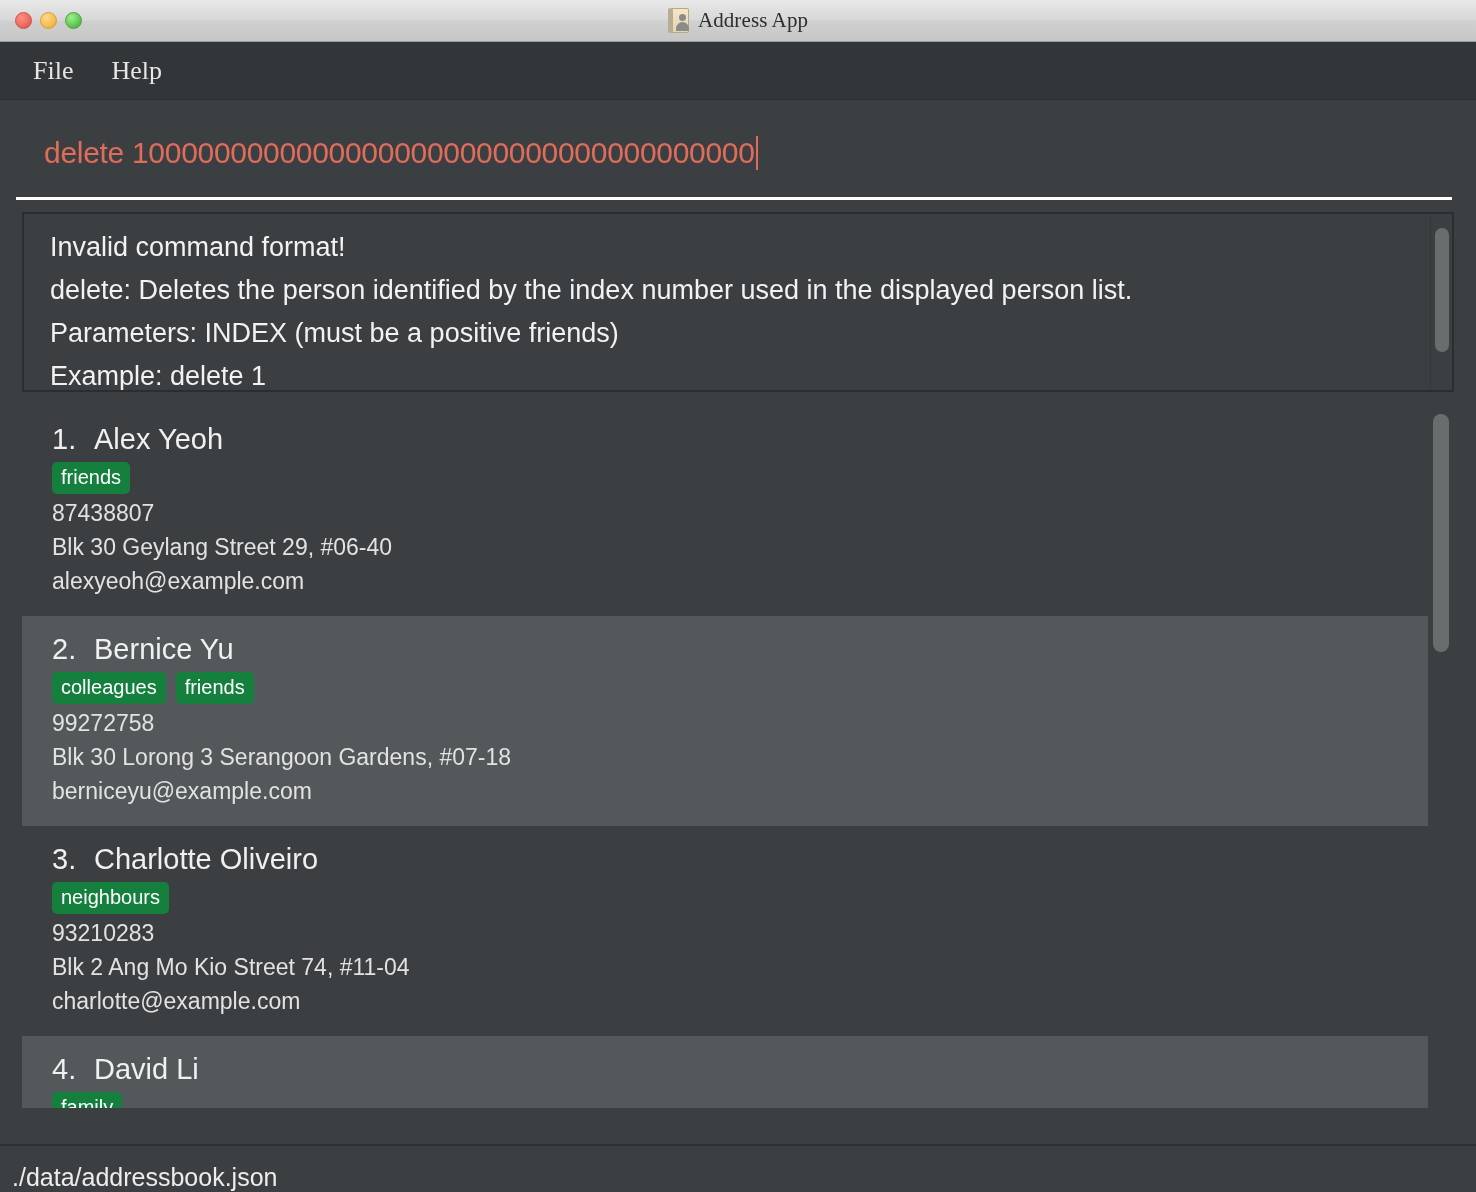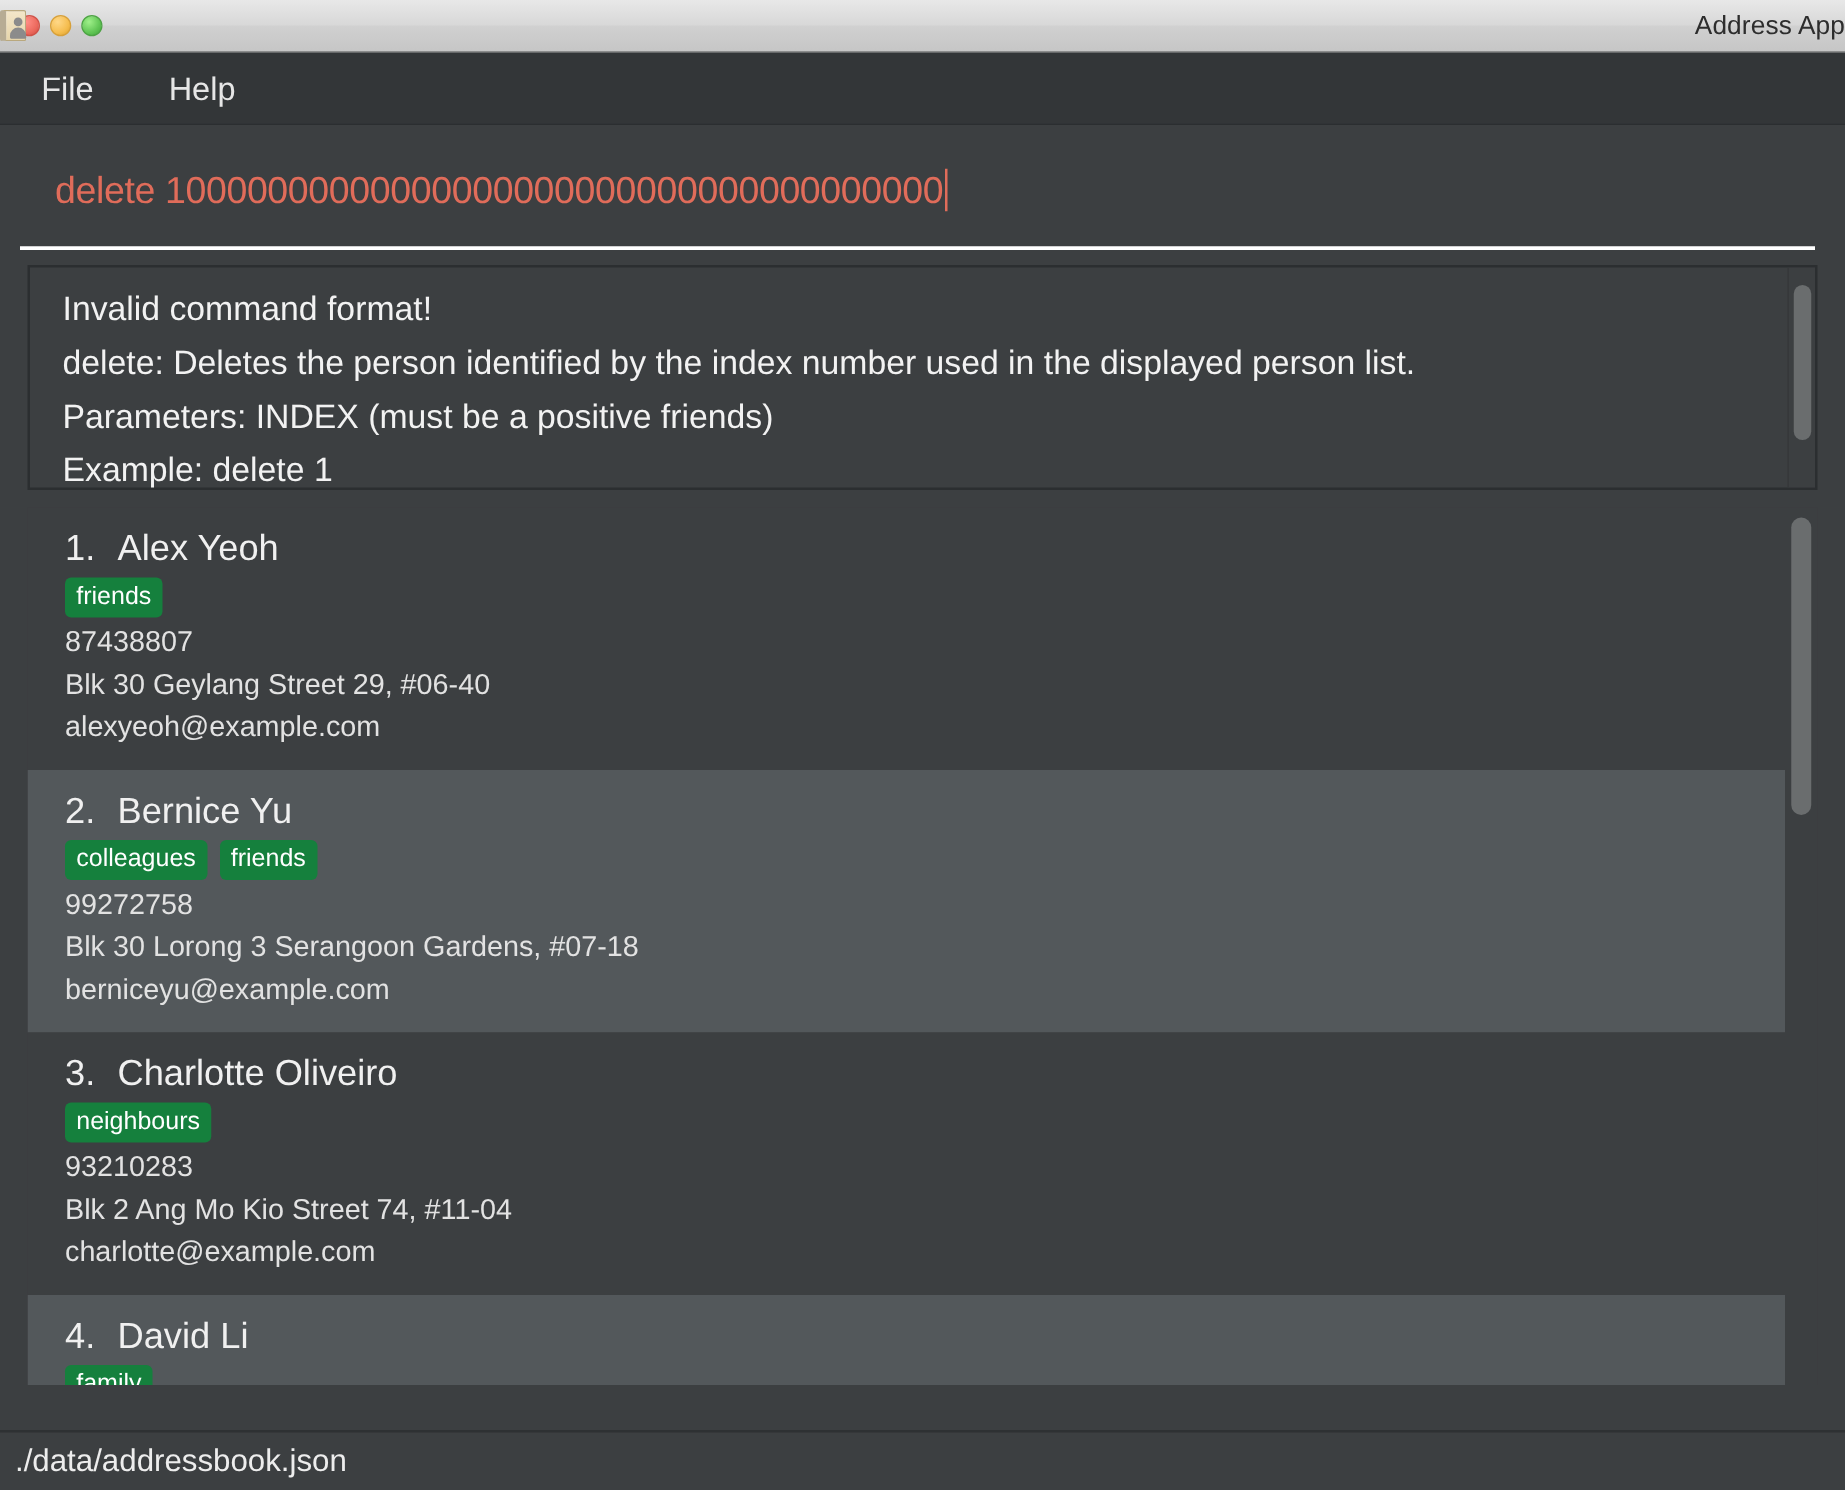--- a/index.html
+++ b/index.html
@@ -35,23 +35,24 @@
   }
   .tl-close  { background: radial-gradient(circle at 35% 30%, #ff8e86, #ec6a5e 60%, #d04a40); border: 1px solid #cf5248; }
   .tl-min    { background: radial-gradient(circle at 35% 30%, #ffd888, #f5bd4f 60%, #d99e2b); border: 1px solid #d7a03a; }
   .tl-max    { background: radial-gradient(circle at 35% 30%, #9ff08a, #61c555 60%, #3fa33a); border: 1px solid #4da344; }
 
   .title-center {
     position: absolute;
     left: 0; right: 0;
     display: flex;
     align-items: center;
-    justify-content: space-between;
+    justify-content: center;
     gap: 9px;
     pointer-events: none;
+    font-family: Liberation Serif, serif;
   }
   .app-icon {
     width: 21px; height: 25px;
     background: linear-gradient(to bottom, #f3e6c9, #e6d5ab);
     border: 1px solid #b9a87e;
     border-radius: 2px;
     border-left: 5px solid #b7ac94;
     position: relative;
   }
   .app-icon::before {
@@ -76,22 +77,23 @@
     letter-spacing: 0.1px;
   }
 
   
   .menubar {
     height: 58px;
     background: #333638;
     display: flex;
     align-items: center;
     padding-left: 33px;
-    gap: 60px;
+    gap: 38px;
     border-bottom: 1px solid #2b2e30;
+    font-family: Liberation Serif, serif;
   }
   .menu-item {
     color: #e6e6e6;
     font-size: 26px;
     cursor: default;
     line-height: 1;
   }
 
   
   .command-area {
@@ -229,21 +231,21 @@
 
   
   .statusbar {
     position: absolute;
     left: 0; bottom: 0;
     width: 100%;
     height: 48px;
     background: #3c3f41;
     border-top: 2px solid #2e3133;
     display: flex;
-    align-items: center;
+    align-items: flex-end;
     padding-left: 12px;
   }
   .status-text {
     color: #ededed;
     font-size: 25px;
   }
 </style>
 </head>
 <body>
 

